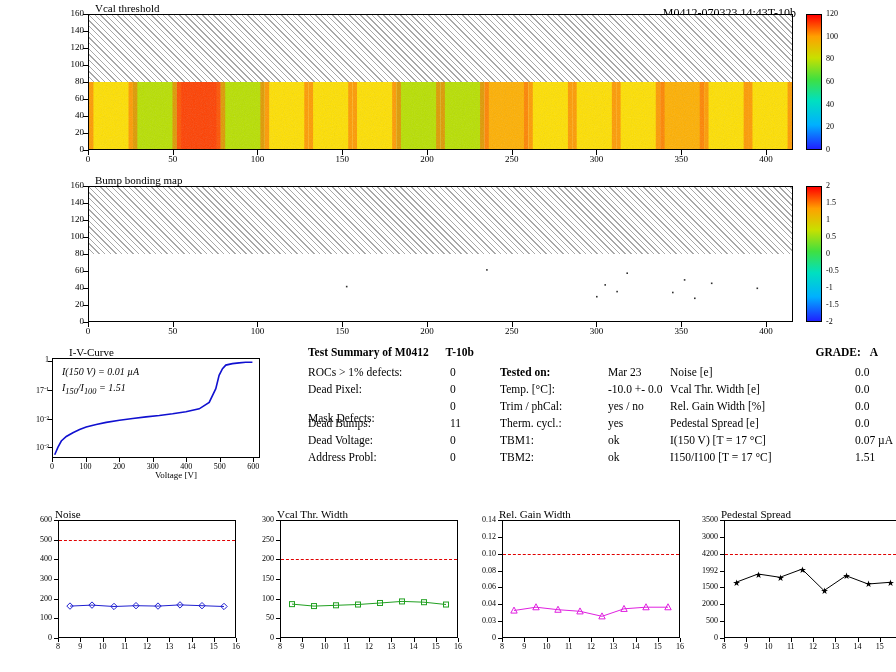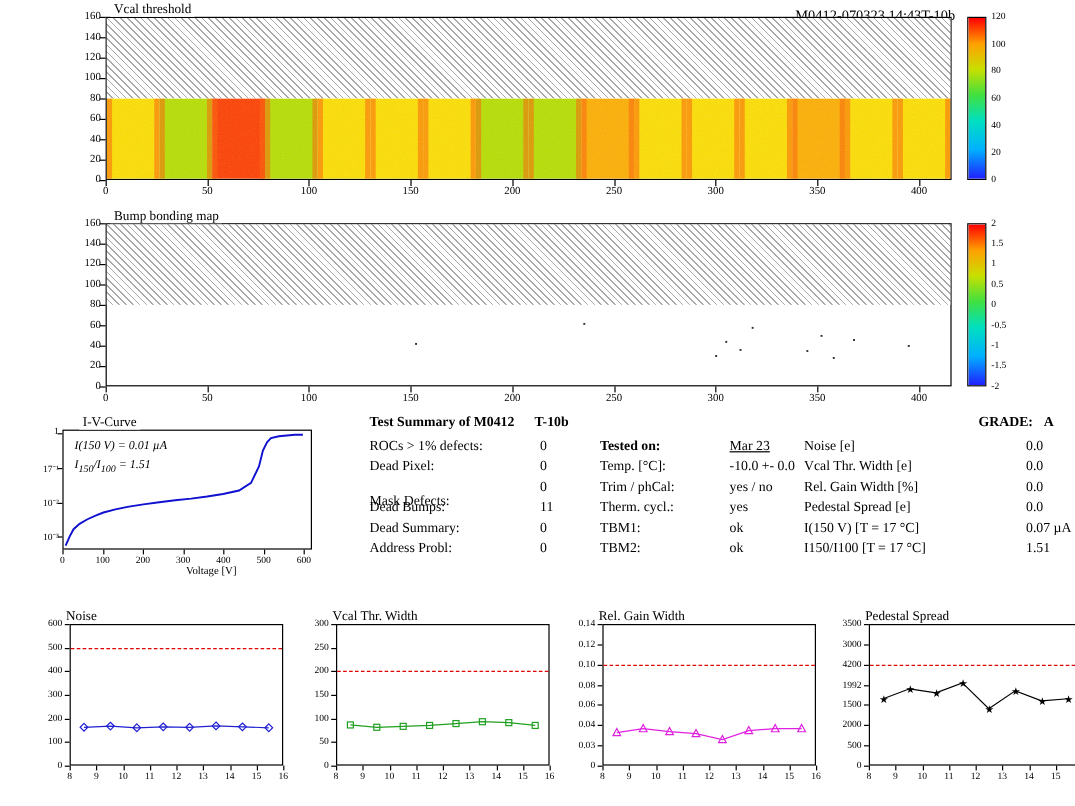--- a/index.html
+++ b/index.html
@@ -283,28 +283,28 @@
   </div>
   <div id="sum-col1">
       <div class="sumrow" style="left:8px;top:20px;">ROCs &gt; 1% defects:</div>
       <div class="sumrow" style="left:150px;top:20px;">0</div>
       <div class="sumrow" style="left:8px;top:37px;">Dead Pixel:</div>
       <div class="sumrow" style="left:150px;top:37px;">0</div>
       <div class="sumrow" style="left:8px;top:66px;font-family:Liberation Serif, serif;">Mask Defects:</div>
       <div class="sumrow" style="left:150px;top:54px;">0</div>
       <div class="sumrow" style="left:8px;top:71px;">Dead Bumps:</div>
       <div class="sumrow" style="left:150px;top:71px;">11</div>
-      <div class="sumrow" style="left:8px;top:88px;">Dead Summary:</div>
+      <div class="sumrow" style="left:8px;top:88px;">Dead Voltage:</div>
       <div class="sumrow" style="left:150px;top:88px;">0</div>
       <div class="sumrow" style="left:8px;top:105px;">Address Probl:</div>
       <div class="sumrow" style="left:150px;top:105px;">0</div>
     </div>
   <div id="sum-col2">
       <div class="sumrow" style="left:200px;top:20px;font-weight:bold;">Tested on:</div>
-      <div class="sumrow" style="left:308px;top:20px;text-decoration:underline;">Mar 23</div>
+      <div class="sumrow" style="left:308px;top:20px;">Mar 23</div>
       <div class="sumrow" style="left:200px;top:37px;">Temp. [°C]:</div>
       <div class="sumrow" style="left:308px;top:37px;">-10.0 +- 0.0</div>
       <div class="sumrow" style="left:200px;top:54px;">Trim / phCal:</div>
       <div class="sumrow" style="left:308px;top:54px;">yes / no</div>
       <div class="sumrow" style="left:200px;top:71px;">Therm. cycl.:</div>
       <div class="sumrow" style="left:308px;top:71px;">yes</div>
       <div class="sumrow" style="left:200px;top:88px;">TBM1:</div>
       <div class="sumrow" style="left:308px;top:88px;">ok</div>
       <div class="sumrow" style="left:200px;top:105px;">TBM2:</div>
       <div class="sumrow" style="left:308px;top:105px;">ok</div>

